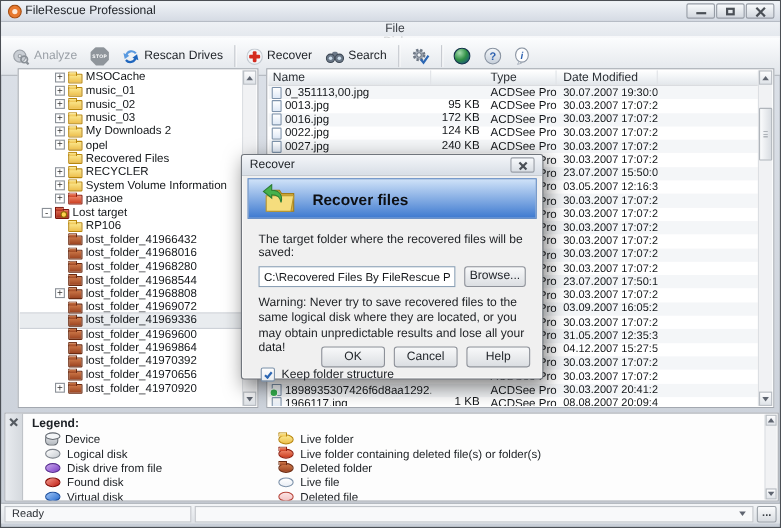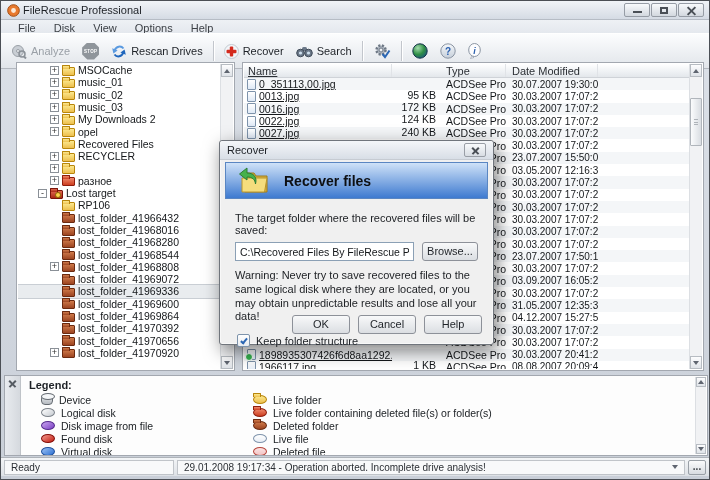--- a/index.html
+++ b/index.html
@@ -17,21 +17,21 @@
   .title { font-size:11px; }
   .win-controls { position:absolute; right:5px; top:2px; display:flex; gap:1px; }
   .wbtn { width:26px; height:14px; border:1px solid #969ca5; border-radius:2px;
     background:linear-gradient(#f8fafc,#d3d8df); position:relative; }
   .g-min { position:absolute; left:8px; bottom:3px; width:9px; height:2px; background:#4a4f56; }
   .g-max { position:absolute; left:8px; top:3px; width:8px; height:7px; border:2px solid #4a4f56; }
   .g-x1,.g-x2 { position:absolute; left:7px; top:6px; width:11px; height:2px; background:#4a4f56; }
   .g-x1 { transform:rotate(45deg);} .g-x2 { transform:rotate(-45deg);}
   
   .menubar { position:absolute; top:19px; left:0; right:0; height:16px;
-    background:linear-gradient(#eef1f5,#e2e6ec); display:flex; align-items:center; padding-left:8px; }
+    background:linear-gradient(#eef1f5,#e2e6ec); display:flex; align-items:center; padding-left:8px;flex-direction:column; }
   .menu-item { padding:0 9px; color:#3c4046; }
   
   .toolbar { position:absolute; top:32px; left:0; right:0; height:36px;
     background:linear-gradient(#fcfdfe,#e1e5ea); border-top:1px solid #ffffff;
     border-bottom:1px solid #b3b8bf; display:flex; align-items:center; padding:0 4px; }
   .tbtn { display:flex; align-items:center; gap:4px; padding:2px 6px; border-radius:2px; white-space:nowrap; }
   .tbtn.disabled { color:#9aa0a7; }
   .tsep { width:1px; height:20px; background:#c2c6cc; box-shadow:1px 0 0 #fff; margin:0 4px; }
   .octagon { width:17px; height:17px; background:#8f959b; color:#fff; font-size:4.5px; font-weight:bold;
     text-align:center; line-height:17px; letter-spacing:.3px;
@@ -81,21 +81,21 @@
   .sthumb { position:absolute; left:0; right:0; border:1px solid #b0b5bb; border-radius:1px;
     background:linear-gradient(90deg,#fbfcfd,#d9dde2); }
   .sthumb .grip { position:absolute; left:3px; right:3px; top:50%; margin-top:-3px; height:6px;
     background:repeating-linear-gradient(#aeb3b9 0 1px, transparent 1px 2.5px); }
   
   .list-panel { position:absolute; left:241px; top:61px; width:462px; height:309px;
     background:#fff; border:1px solid #a3a8b0; }
   .list-header { position:absolute; top:1px; left:1px; right:14px; height:14px; display:flex;
     background:linear-gradient(#ffffff,#eef1f4 60%,#e3e7eb); border-bottom:1px solid #cfd3d8; color:#2b2f34; }
   .hcell { padding:1px 4px; border-right:1px solid #e0e3e7; overflow:hidden; white-space:nowrap; }
-  .c-name { width:148px;text-decoration:underline; } .c-size { width:44px; text-align:right;margin-top:21px; } .c-type { width:70px; padding-left:10px; } .c-date { width:92px; padding-left:6px; }
+  .c-name { width:148px; } .c-size { width:44px; text-align:right;margin-top:21px; } .c-type { width:70px; padding-left:10px; } .c-date { width:92px; padding-left:6px; }
   .c-fill { flex:1; border-right:none; }
   .list-rows { position:absolute; top:15px; left:1px; right:14px; bottom:1px; overflow:hidden; font-size:10.5px; color:#14171a; }
   .lrow { height:12.3px; display:flex; align-items:center; white-space:nowrap; }
   .lrow.alt { background:#f4f6f8; }
   .cell { overflow:hidden; }
   .cell.c-name { display:flex; align-items:center; gap:3px; padding-left:3px; }
   .cell.c-date { font-size:10px; }
   
   .splitter { position:absolute; left:234px; top:61px; width:7px; height:309px; }
   
@@ -319,20 +319,21 @@
           <span class="tlabel">Recovered Files</span>
         </div>
         <div class="tree-item lvl2">
           <span class="expander">+</span>
           <span class="ticon folder-yellow"></span>
           <span class="tlabel">RECYCLER</span>
         </div>
         <div class="tree-item lvl2">
           <span class="expander">+</span>
           <span class="ticon folder-yellow"></span>
+          <span class="tlabel">System Volume Information</span>
         </div>
         <div class="tree-item lvl2">
           <span class="expander">+</span>
           <span class="ticon folder-red"></span>
           <span class="tlabel">разное</span>
         </div>
         <div class="tree-item lvl1">
           <span class="expander">-</span>
           <span class="ticon folder-lost"></span>
           <span class="tlabel">Lost target</span>
@@ -669,21 +670,21 @@
     <div class="legend-item">
           <span class="licon device"></span>
           <span>Device</span>
         </div>
         <div class="legend-item">
           <span class="licon disk-logical"></span>
           <span>Logical disk</span>
         </div>
         <div class="legend-item">
           <span class="licon disk-image"></span>
-          <span>Disk image from file</span>
+          <span>Disk drive from file</span>
         </div>
         <div class="legend-item">
           <span class="licon disk-found"></span>
           <span>Found disk</span>
         </div>
         <div class="legend-item">
           <span class="licon disk-virtual"></span>
           <span>Virtual disk</span>
         </div>
       </div>
@@ -716,21 +717,20 @@
         </div>
       <div class="sarrow down">
           <span class="tri-down"></span>
         </div>
     </div>
   </div>
 
   <div class="statusbar">
     <div class="sseg seg-ready">Ready</div>
     <div class="sseg seg-msg">
-      <span>29.01.2008 19:17:34 - Operation aborted. Incomplete drive analysis!</span>
       <span class="spacer"></span>
       <span class="tri-down"></span>
     </div>
     <div class="more-btn">...</div>
   </div>
 
   <div class="dialog">
     <div class="dlg-titlebar">
       <span>Recover</span>
       <div class="dlg-close">

